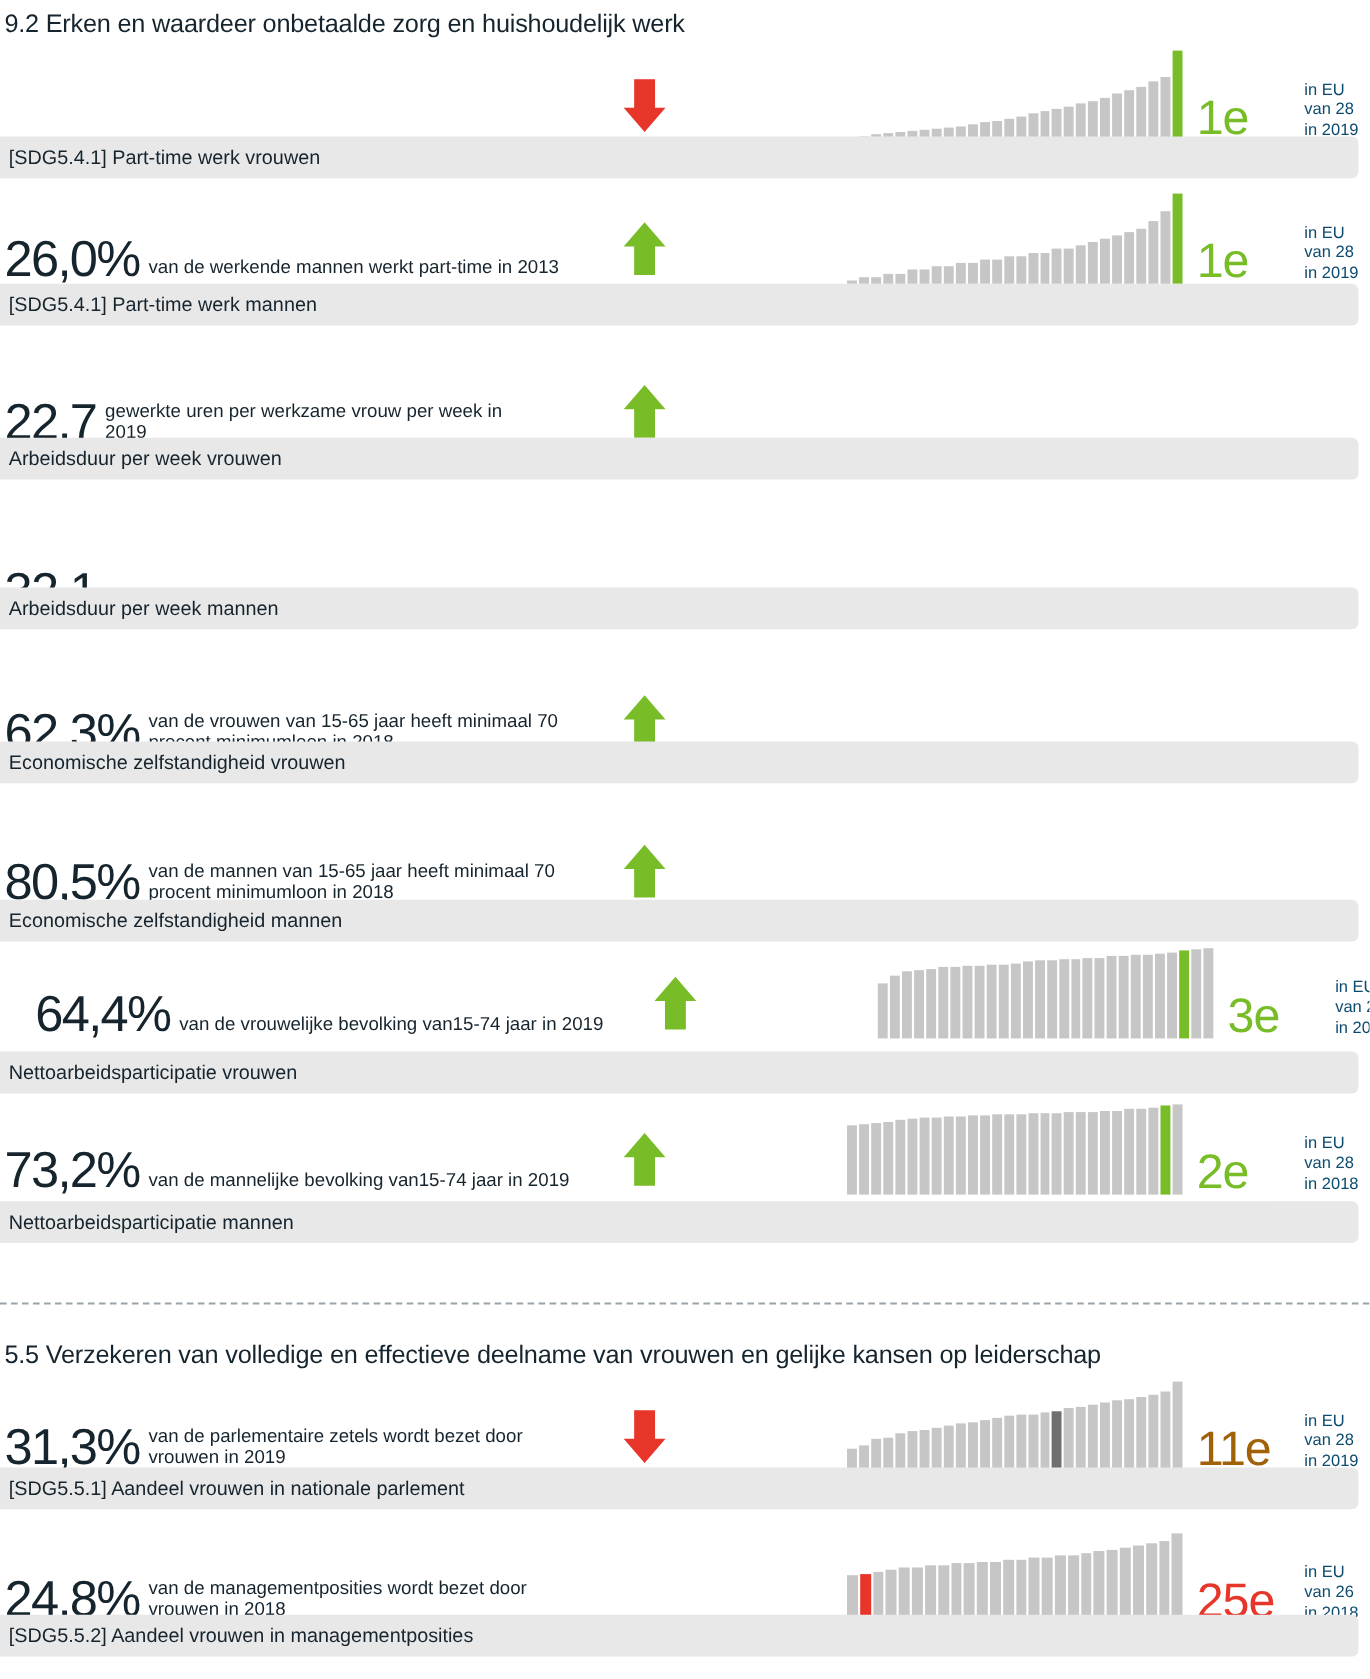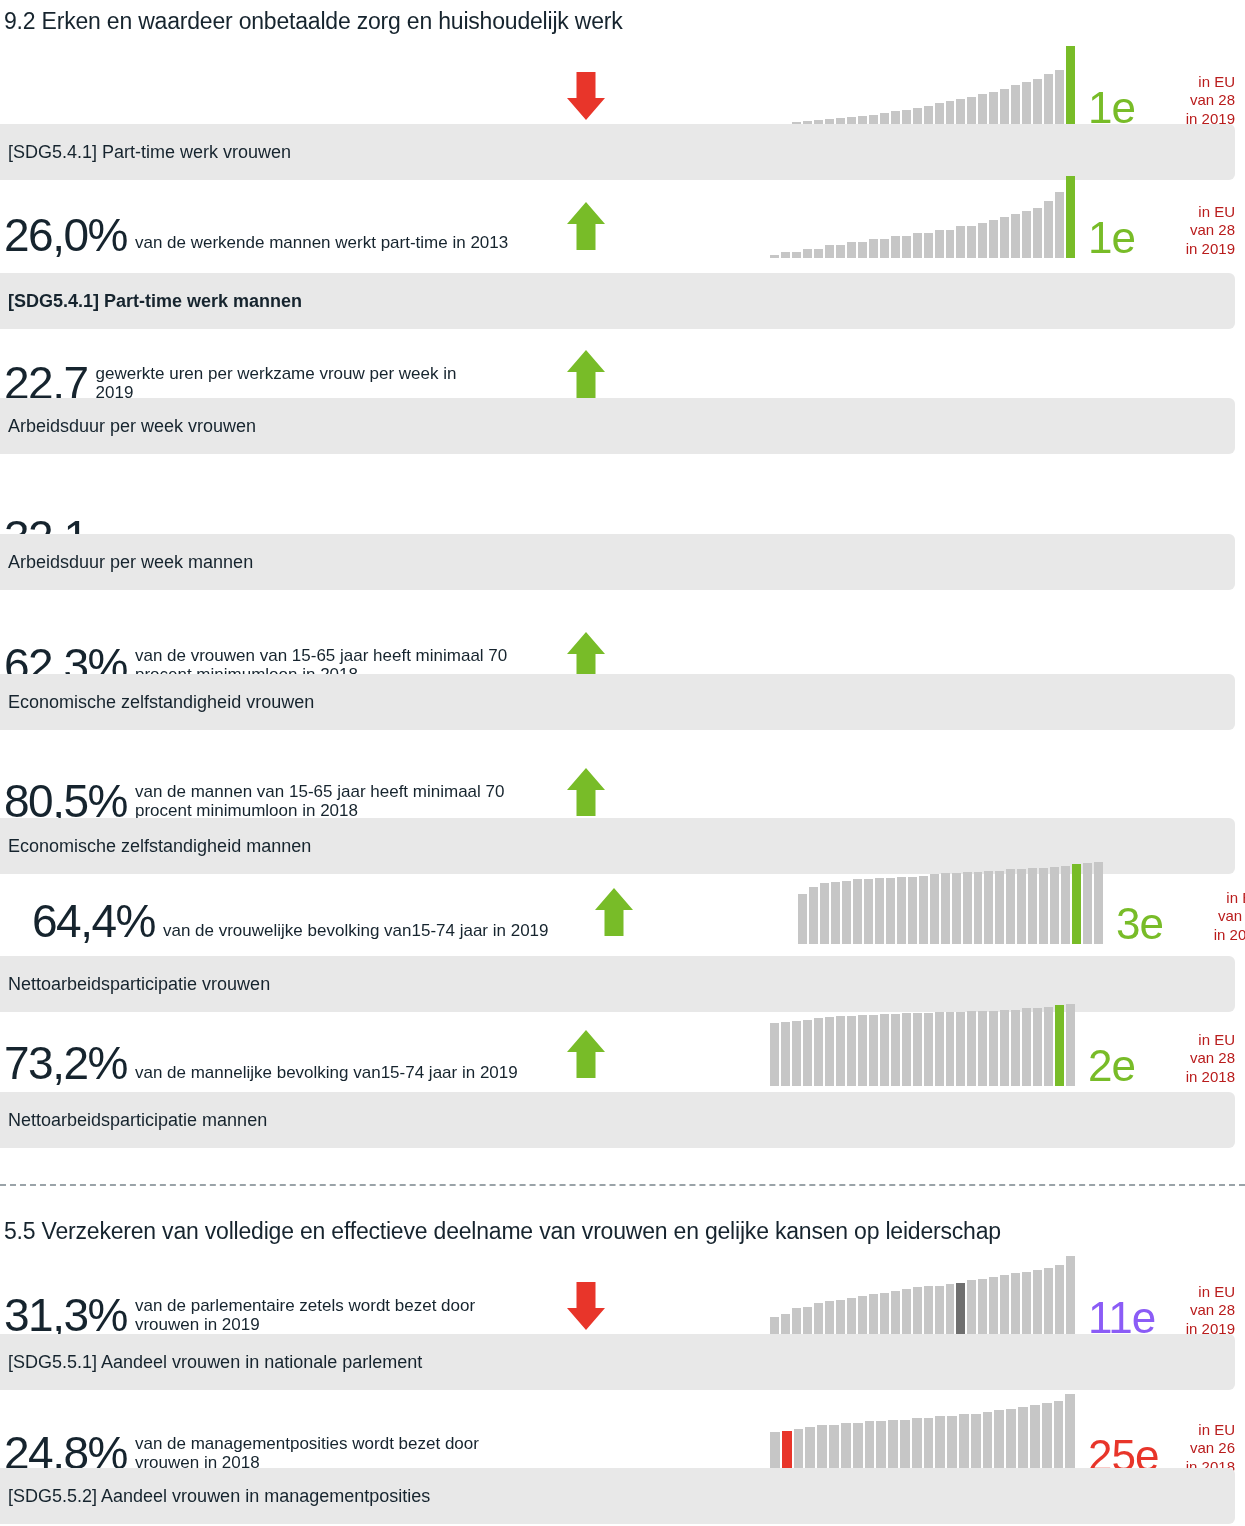--- a/index.html
+++ b/index.html
@@ -101,36 +101,36 @@
     position:absolute;
     left:318px;
     bottom:-2px;
     font-size:44px;
     line-height:1;
     font-weight:400;
     letter-spacing:-1px;
     color:#78bc28;
   }
   .rank-num.red{color:#e8352a;}
-  .rank-num.grey{color:#8b5cf6;}
+  .rank-num.grey{color:#a16207;}
 
   .rank-meta{
     position:absolute;
     right:0;
     bottom:0px;
-    text-align:right;
+    text-align:left;
     font-size:15px;
     line-height:1.22;
-    color:#b91c1c;
+    color:#0c4a6e;
   }
 
   
   .label-bar{
     position:relative;
-    height:56px;
+    height:38px;
     background:#e8e8e8;
     border-radius:0 6px 6px 0;
     display:flex;
     align-items:center;
     width:1235px;
   }
   .label-bar span{
     padding-left:8px;
     font-size:18px;
     color:#16242e;
@@ -235,21 +235,21 @@
               <div class="bar hl-green" style="height:82px"></div>
             </div>
             <div class="rank-num">1e</div>
             <div class="rank-meta">
               <div>in EU</div>
               <div>van 28</div>
               <div>in 2019</div>
             </div>
           </div>
         </div>
-        <div class="label-bar" style="position:absolute;left:0;top:273px;font-weight:bold;">
+        <div class="label-bar" style="position:absolute;left:0;top:258px;">
           <span>[SDG5.4.1] Part-time werk mannen</span>
         </div>
       </div>
       <div class="indicator">
         <div class="ind-top" style="position:absolute;left:0;top:330px;width:1245px;">
           <div class="stat">
             <div class="stat-value">22,7</div>
             <div class="stat-desc">gewerkte uren per werkzame vrouw per week in 2019</div>
           </div>
           <div class="arrow">

